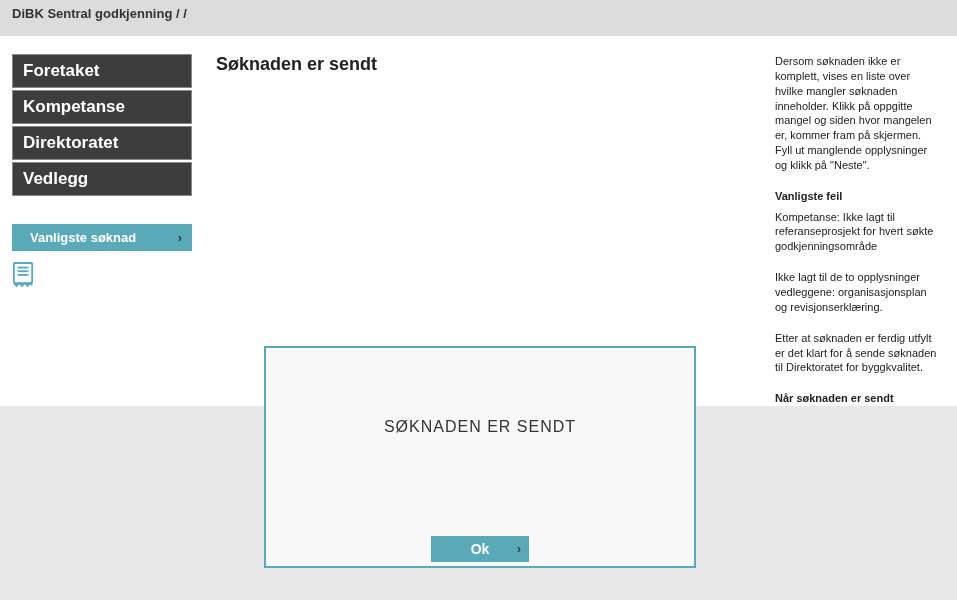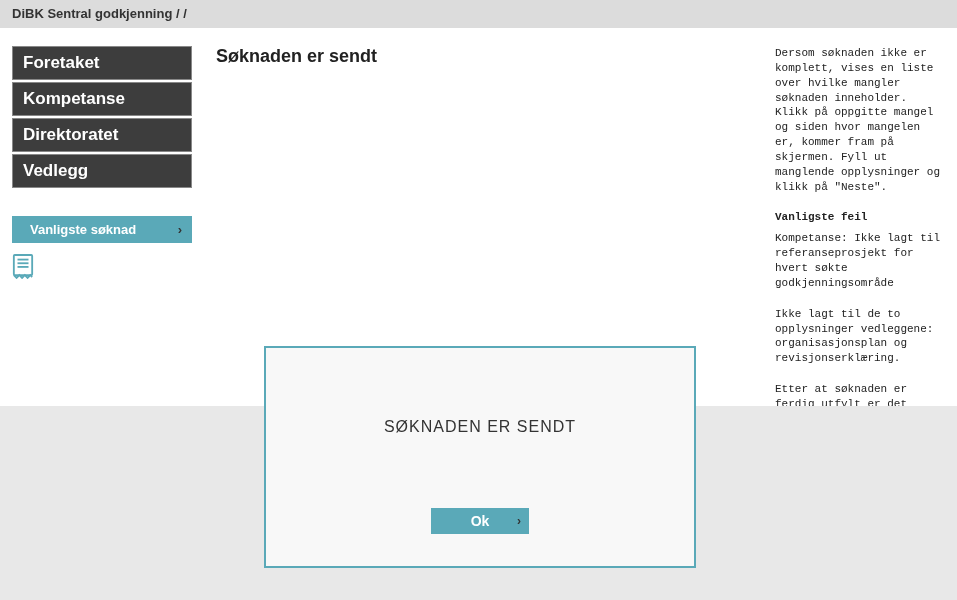--- a/index.html
+++ b/index.html
@@ -10,21 +10,21 @@
     height: 600px;
     overflow: hidden;
     position: relative;
   }
   .top-bar {
     background: #dcdcdc;
     padding: 6px 12px;
     font-size: 13px;
     font-weight: bold;
     color: #333;
-    height: 28px;
+    height: 36px;
   }
   .main-wrap {
     display: flex;
     padding: 18px 12px 0 12px;
   }
   .sidebar {
     width: 180px;
     flex-shrink: 0;
   }
   .nav-item {
@@ -73,21 +73,20 @@
   .right-col {
     width: 170px;
     flex-shrink: 0;
     padding-right: 4px;
   }
   .right-col p {
     font-size: 11px;
     color: #222;
     line-height: 1.35;
     margin-bottom: 16px;
-    font-family: Liberation Mono, monospace;
   }
   .right-col .sub-head {
     font-size: 11px;
     font-weight: bold;
     margin-bottom: 6px;
     margin-top: 10px;
   }
   .gray-band {
     position: absolute;
     left: 0;
@@ -110,21 +109,21 @@
     padding: 70px 20px 20px 20px;
   }
   .modal-title {
     font-size: 16px;
     letter-spacing: 1px;
     color: #333;
     text-align: center;
     font-weight: 500;
   }
   .ok-btn {
-    margin-top: 72px;
+    margin-top: 100px;
     background: #5aa9b8;
     color: #fff;
     font-size: 14px;
     font-weight: bold;
     padding: 5px 16px;
     width: 98px;
     display: flex;
     justify-content: center;
     align-items: center;
     cursor: pointer;

